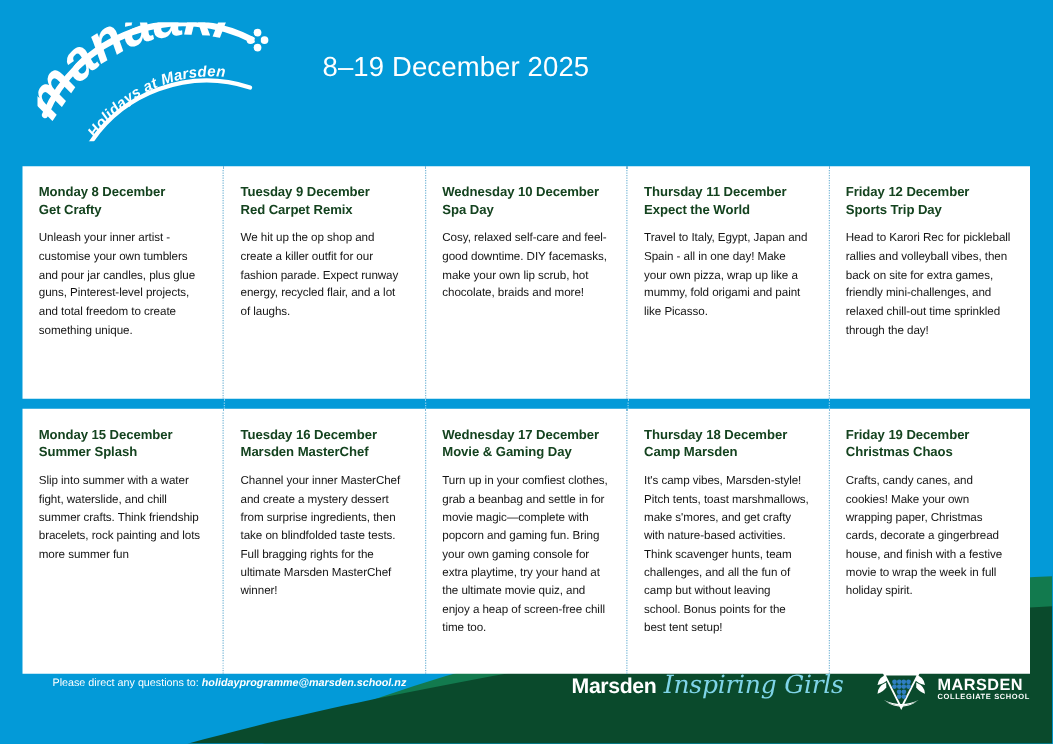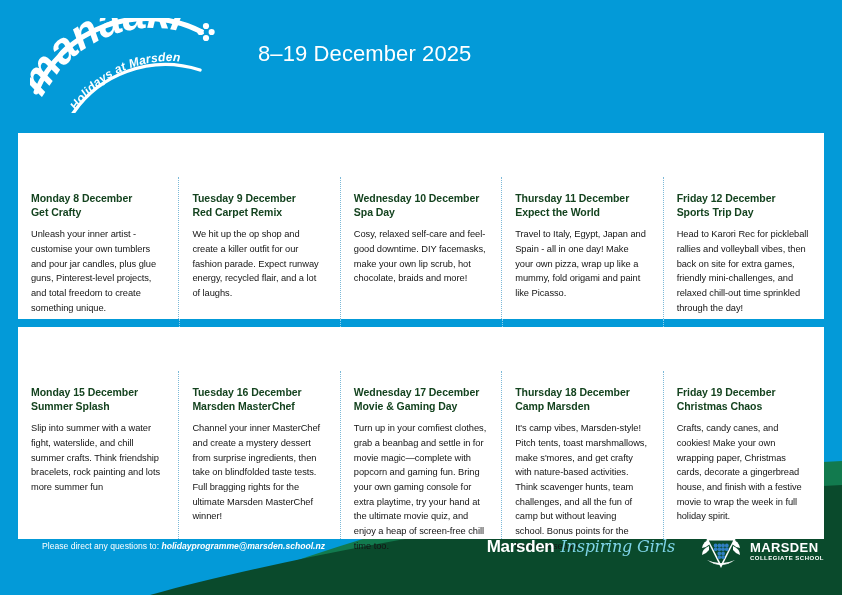--- a/index.html
+++ b/index.html
@@ -100,21 +100,20 @@
     position: absolute;
     top: 0; bottom: 0;
     width: 1px;
     border-left: 1px dotted #8fd0ee;
   }
 
   .day-card {
     flex: 1 1 0;
     padding: 14px 15px 10px 13px;
     position: relative;
-    margin-top: 44px;
   }
 
   .day-card + .day-card {
     border-left: 1px dotted #7cb9d8;
   }
 
   .day-date {
     font-size: 10.5px;
     font-weight: bold;
     color: #14431f;
@@ -173,21 +172,21 @@
   .mw-main {
     font-size: 17px;
     font-weight: bold;
     color: #ffffff;
     letter-spacing: -0.3px;
   }
 
   .mw-script {
     font-family: "DejaVu Serif", serif;
     font-style: italic;
-    font-size: 16px;
+    font-size: 20px;
     color: #7fd4e8;
     letter-spacing: -0.2px;
   }
 
   .crest-block {
     display: flex;
     align-items: center;
     gap: 7px;
   }
 

